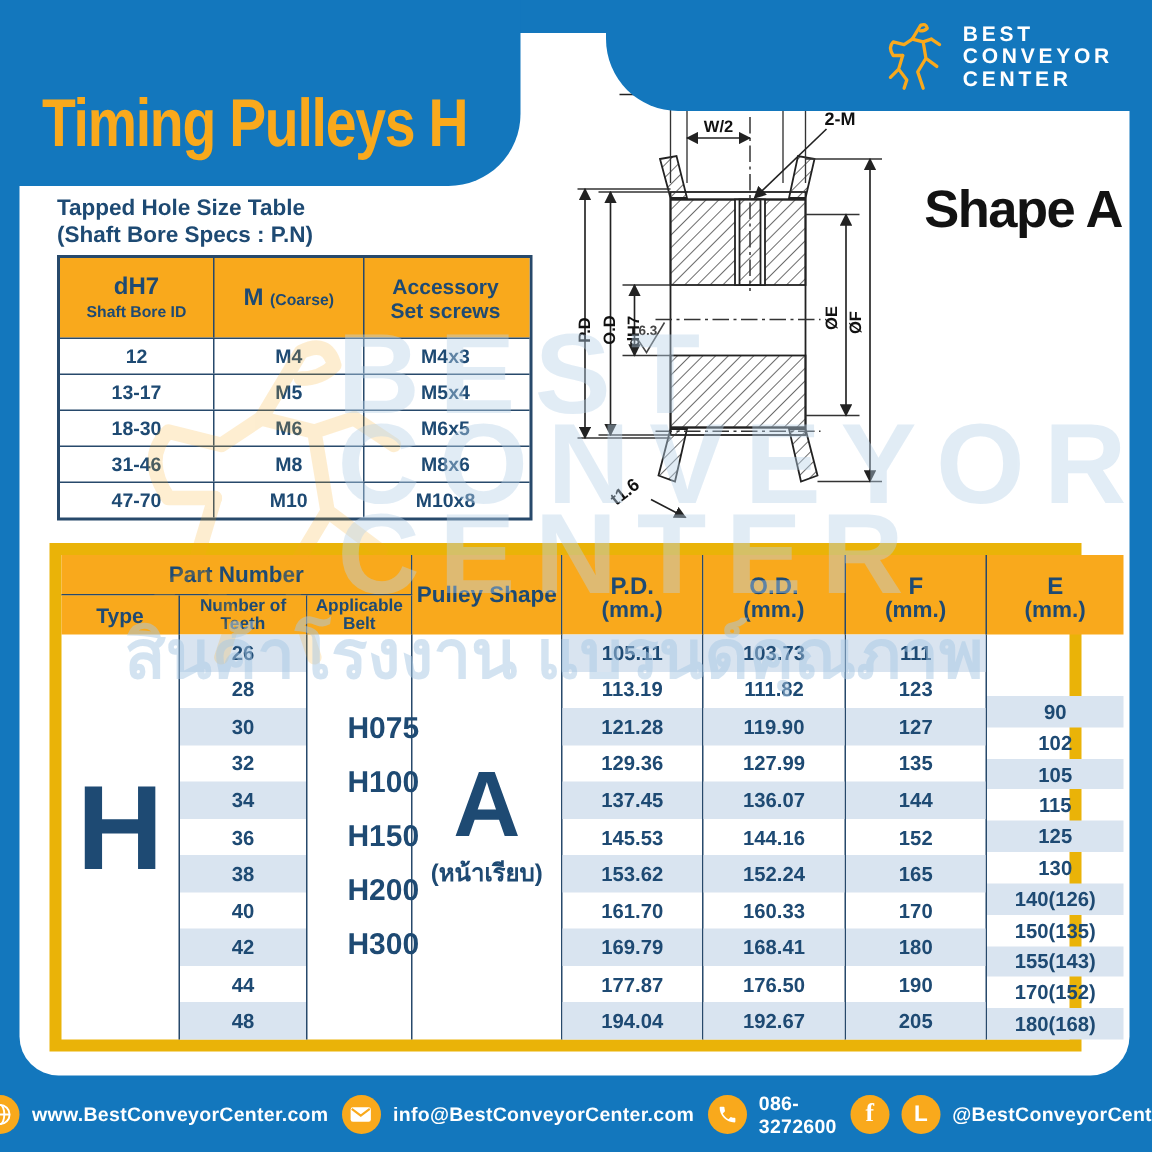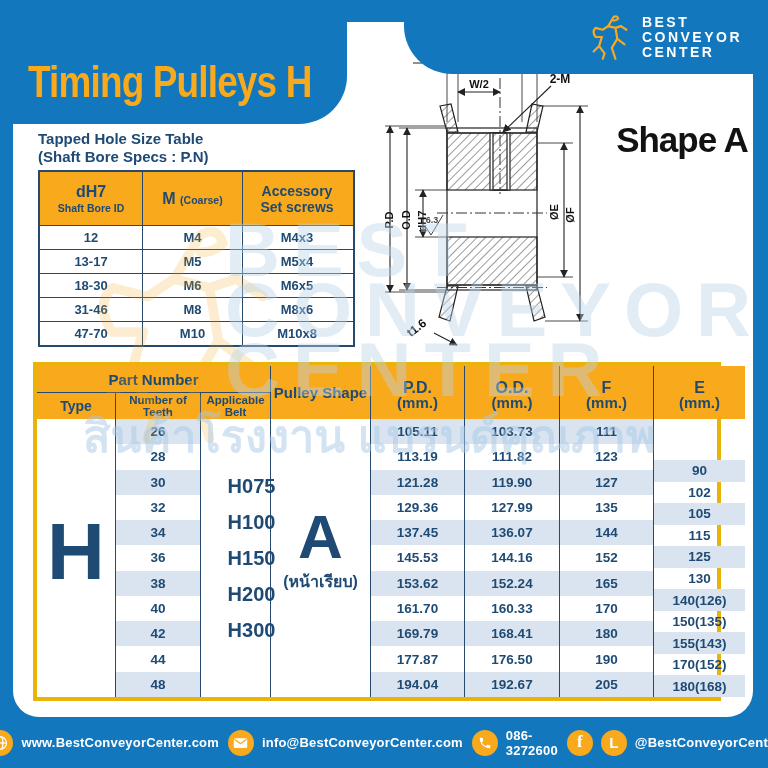--- a/index.html
+++ b/index.html
@@ -44,21 +44,21 @@
   .tt-row{display:grid;grid-template-columns:103px 100px 108px;height:23px;border-top:1.5px solid #27496B;}
   .tt-cell{display:flex;align-items:center;justify-content:center;color:#1E4A73;font-weight:700;font-size:13px;border-right:1.5px solid #27496B;}
   .tt-cell:last-child{border-right:none;}
   
   .draw{position:absolute;left:0;top:0;z-index:1;pointer-events:none;}
   .shape-a{position:absolute;left:598px;top:98px;width:142px;text-align:center;
     font-size:35px;font-weight:800;color:#121212;z-index:2;letter-spacing:-1px;}
   
   .mt{
     position:absolute;left:20px;top:340px;width:688px;height:339px;z-index:2;
-    border:4px solid #eab308;box-sizing:border-box;background:#fff;
+    border:8px solid #eab308;box-sizing:border-box;background:#fff;
     display:grid;grid-template-columns:79px 85px 70px 100px 94px 95px 94px 91px;
     grid-template-rows:27px 26px 1fr;
   }
   .mh{background:#F9A91C;color:#1E4A73;font-weight:800;display:flex;flex-direction:column;align-items:center;justify-content:center;border-right:1.5px solid #27496B;text-align:center;}
   .mh.no-r{border-right:none;}
   .h-partnum{grid-column:1/4;grid-row:1;font-size:15px;border-bottom:1.5px solid #27496B;}
   .h-type{grid-column:1;grid-row:2;font-size:14px;}
   .h-teeth{grid-column:2;grid-row:2;font-size:11.5px;}
   .h-belt{grid-column:3;grid-row:2;font-size:11.5px;}
   .h-shape{grid-column:4;grid-row:1/3;font-size:15px;}

